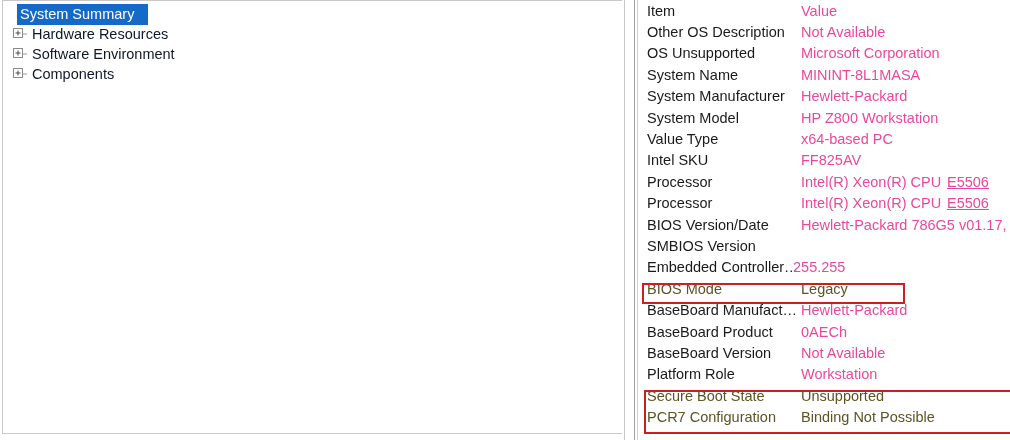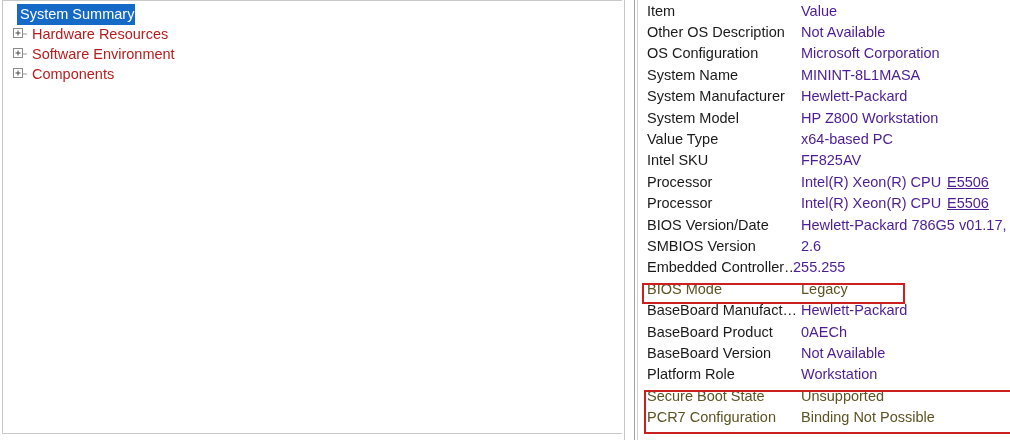--- a/index.html
+++ b/index.html
@@ -52,33 +52,33 @@
     width: 16px;
     height: 16px;
     flex: 0 0 16px;
     position: relative;
     display: inline-block;
   }
   .tree-expander svg { display: block; }
 
   .tree-label {
     font-size: 14.5px;
-    color: #b91c1c;
+    color: #0f172a;
     line-height: 18px;
     padding: 8px 2px;
   }
 
   .tree-row.root .tree-label {
     margin-left: 6px;
   }
 
   .tree-row.selected .tree-label {
     background: #1569c7;
     color: #ffffff;
-    padding: 1px 1px 2px 3px;
+    padding: 1px 14px 2px 3px;
   }
 
   .tree-row.child .tree-label {
     margin-left: 3px;
   }
 
   
   .splitter {
     position: absolute;
     left: 624px;
@@ -141,21 +141,21 @@
     color: #1a1a1a;
     line-height: 18px;
     overflow: hidden;
     text-overflow: ellipsis;
     white-space: nowrap;
   }
 
   .cell-value {
     flex: 1 1 auto;
     font-size: 14.5px;
-    color: #4c1d95;
+    color: #ec4899;
     line-height: 18px;
     position: relative;
     white-space: nowrap;
   }
 
   
   .cell-value .val-tail {
     position: absolute;
     left: 146px;
     top: 0;
@@ -237,21 +237,21 @@
       <div class="grid" id="detail-grid">
           <div class="grid-row">
             <div class="cell-item">Item</div>
             <div class="cell-value">Value</div>
           </div>
           <div class="grid-row">
             <div class="cell-item">Other OS Description</div>
             <div class="cell-value">Not Available</div>
           </div>
           <div class="grid-row">
-            <div class="cell-item">OS Configuration</div>
+            <div class="cell-item">OS Unsupported</div>
             <div class="cell-value">Microsoft Corporation</div>
           </div>
           <div class="grid-row">
             <div class="cell-item">System Name</div>
             <div class="cell-value">MININT-8L1MASA</div>
           </div>
           <div class="grid-row">
             <div class="cell-item">System Manufacturer</div>
             <div class="cell-value">Hewlett-Packard</div>
           </div>
@@ -274,21 +274,20 @@
           <div class="grid-row">
             <div class="cell-item">Processor</div>
             <div class="cell-value"><span>Intel(R) Xeon(R) CPU</span><span class="val-tail">E5506</span></div>
           </div>
           <div class="grid-row">
             <div class="cell-item">BIOS Version/Date</div>
             <div class="cell-value">Hewlett-Packard 786G5 v01.17, 8/</div>
           </div>
           <div class="grid-row">
             <div class="cell-item">SMBIOS Version</div>
-            <div class="cell-value">2.6</div>
           </div>
           <div class="grid-row">
             <div class="cell-item">Embedded Controller V...</div>
             <div class="cell-value" style="margin-left: -8px;">255.255</div>
           </div>
           <div class="grid-row annotated">
             <div class="cell-item">BIOS Mode</div>
             <div class="cell-value">Legacy</div>
           </div>
           <div class="grid-row">

